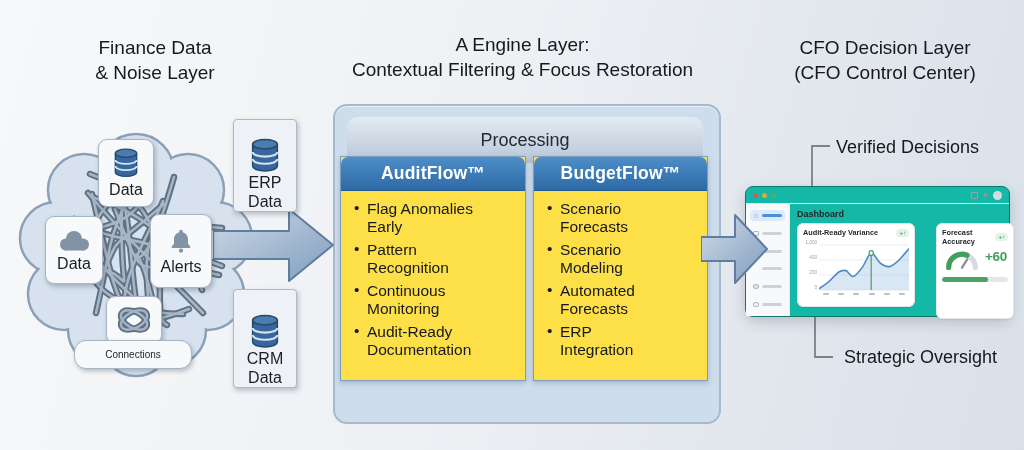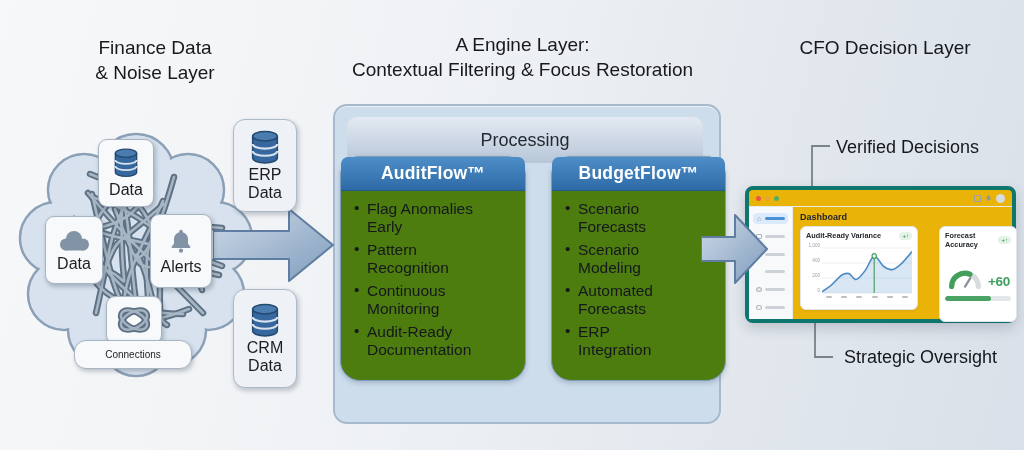--- a/index.html
+++ b/index.html
@@ -14,49 +14,49 @@
   #hdr-cfo{left:762px;top:36px;width:246px}
   
   .ncard{position:absolute;background:#f7f9fb;border:1.5px solid #a7b4c2;border-radius:9px;
          box-shadow:1.5px 2.5px 4px rgba(45,60,80,.28);display:flex;flex-direction:column;
          align-items:center;justify-content:center;gap:2px;color:#1b1e22;font-size:16px;font-weight:500;z-index:4}
   #card-data-top{left:98px;top:139px;width:54px;height:66px}
   #card-data-cloud{left:45px;top:216px;width:56px;height:66px}
   #card-alerts{left:150px;top:214px;width:60px;height:72px}
   #card-knot{left:106px;top:296px;width:54px;height:46px}
   #label-connections{left:74px;top:340px;width:116px;height:27px;flex-direction:row;font-size:10px;border-radius:12px}
-  .scard{position:absolute;background:#eef1f5;border:1.5px solid #adb9c6;border-radius:12px;
+  .scard{position:absolute;background:#eef1f5;border:1.5px solid #adb9c6;border-radius:4px;
          box-shadow:1.5px 2.5px 4px rgba(45,60,80,.25);display:flex;flex-direction:column;
-         align-items:center;justify-content:center;color:#1b1e22;font-size:16px;font-weight:500;line-height:1.15;z-index:4}
+         align-items:center;justify-content:flex-end;color:#1b1e22;font-size:16px;font-weight:500;line-height:1.15;z-index:4}
   #card-erp{left:233px;top:119px;width:62px;height:91px}
   #card-crm{left:233px;top:289px;width:62px;height:97px}
   
   #proc-box{left:333px;top:104px;width:384px;height:316px;background:#cdddec;
             border:2px solid #a6bacd;border-radius:14px;box-shadow:inset 0 1px 0 rgba(255,255,255,.6);z-index:1}
   #proc-band{left:347px;top:117px;width:356px;height:46px;border-radius:10px 10px 5px 5px;
              background:linear-gradient(#e3eaf2,#b7c6d8);display:flex;align-items:center;justify-content:center;
              font-size:18px;font-weight:500;color:#242a31;z-index:2}
-  .module{position:absolute;background:#4d7c0f;border:1.5px solid #7d9cbe;border-radius:20px;
+  .module{position:absolute;background:#fde047;border:1.5px solid #7d9cbe;border-radius:0;
           box-shadow:0 2px 5px rgba(40,60,90,.25);z-index:3}
   #mod-audit{left:340px;top:156px;width:184px;height:223px}
-  #mod-budget{left:551px;top:156px;width:173px;height:223px}
+  #mod-budget{left:533px;top:156px;width:173px;height:223px}
   .module-header{height:33px;border-radius:7px 7px 0 0;background:linear-gradient(#4d8dc8,#2e6ba6);
                  border-bottom:1px solid #275b8e;color:#fff;font-weight:700;font-size:17.5px;
                  display:flex;align-items:center;justify-content:center;letter-spacing:.2px}
   .module ul{list-style:none;margin:9px 0 0 13px;padding:0;font-size:15.5px;font-weight:500;
              color:#15181c;line-height:1.16}
   .module li{position:relative;padding-left:13px;margin-bottom:5px}
   .module li::before{content:"•";position:absolute;left:0;top:-1px}
   #mod-audit ul{width:131px}
   #mod-budget ul{width:113px}
   
   .side-label{position:absolute;font-size:18px;font-weight:500;color:#15181c;z-index:3}
   #lbl-verified{left:836px;top:137px}
   #lbl-strategic{left:844px;top:347px}
-  #dashboard{left:745px;top:186px;width:263px;height:129px;background:#eab308;border:4px solid #0f766e;
+  #dashboard{left:745px;top:186px;width:263px;height:129px;background:#14b8a6;border:1px solid #0f766e;
              border-radius:8px;box-shadow:0 5px 14px rgba(30,40,60,.2);z-index:5}
   #titlebar{height:16px;border-bottom:1px solid #e7e9ec;display:flex;align-items:center;padding:0 7px;gap:4px}
   .dot{width:5px;height:5px;border-radius:50%}
   #dot-red{background:#e5534b}#dot-yellow{background:#e9a23c}#dot-green{background:#53ae63}
   #tb-spacer{flex:1}
   .tb-ico{width:7px;height:7px;display:flex;align-items:center;justify-content:center}
   #tb-grid{border:1px solid #9aa1a8;border-radius:1px;width:6px;height:5px}
   #tb-avatar{width:9px;height:9px;border-radius:50%;background:#d7dbdf}
   #win-body{display:flex;height:112px}
   #sidebar{width:45px;background:#f8f9fa;border-right:1px solid #e8eaec;padding:6px 4px;
@@ -79,40 +79,41 @@
   #mini-accuracy{width:78px;height:96px}
   .mini-head{display:flex;align-items:center;justify-content:space-between;margin-bottom:2px}
   .mini-title{font-size:7.3px;font-weight:700;color:#23282d}
   .badge{font-size:6px;font-weight:700;color:#3f9e5f;background:#e4f2e8;border-radius:6px;padding:1px 3px}
   #chart-wrap{display:flex;height:52px}
   #ylabels{width:16px;display:flex;flex-direction:column;justify-content:space-between;
            padding:1px 2px 1px 0;box-sizing:border-box;text-align:right;font-size:4.6px;color:#98a1aa}
   #chart-svg{flex:1;height:52px}
   #xticks{display:flex;justify-content:space-between;padding:2px 4px 0 20px}
   .tick{width:6px;height:1.5px;background:#b9c1c8;border-radius:1px}
-  #gauge-row{display:flex;align-items:flex-end;justify-content:center;gap:4px;margin-top:19px}
+  #gauge-row{display:flex;align-items:flex-start;justify-content:center;gap:4px;margin-top:3px}
   #gauge-svg{width:38px;height:21px}
   #gauge-value{font-size:13.5px;font-weight:800;color:#3f9e5f;letter-spacing:-.3px}
   #progress-track{margin-top:7px;height:5px;border-radius:3px;background:#e4e7ea;overflow:hidden}
   #progress-fill{height:100%;border-radius:3px;background:#4aa264}
   svg{display:block}
 </style>
 </head>
 <body>
 
 <div class="hdr" id="hdr-finance">
   <div>Finance Data</div>
   <div>&amp; Noise Layer</div>
 </div>
 <div class="hdr" id="hdr-engine">
   <div>A Engine Layer:</div>
   <div>Contextual Filtering &amp; Focus Restoration</div>
 </div>
 <div class="hdr" id="hdr-cfo">
   <div>CFO Decision Layer</div>
+  <div>(CFO Control Center)</div>
 </div>
 
 <svg class="abs" id="tangle" style="left:10px;top:110px;width:252px;height:276px;z-index:1" viewBox="0 0 252 276">
     <circle cx="126" cy="62" r="38" fill="#d7e2ee" stroke="#8ba0b6" stroke-width="2.5"></circle>
     <circle cx="74" cy="80" r="36" fill="#d7e2ee" stroke="#8ba0b6" stroke-width="2.5"></circle>
     <circle cx="178" cy="80" r="36" fill="#d7e2ee" stroke="#8ba0b6" stroke-width="2.5"></circle>
     <circle cx="46" cy="128" r="36" fill="#d7e2ee" stroke="#8ba0b6" stroke-width="2.5"></circle>
     <circle cx="206" cy="128" r="36" fill="#d7e2ee" stroke="#8ba0b6" stroke-width="2.5"></circle>
     <circle cx="54" cy="184" r="36" fill="#d7e2ee" stroke="#8ba0b6" stroke-width="2.5"></circle>
     <circle cx="198" cy="184" r="36" fill="#d7e2ee" stroke="#8ba0b6" stroke-width="2.5"></circle>

